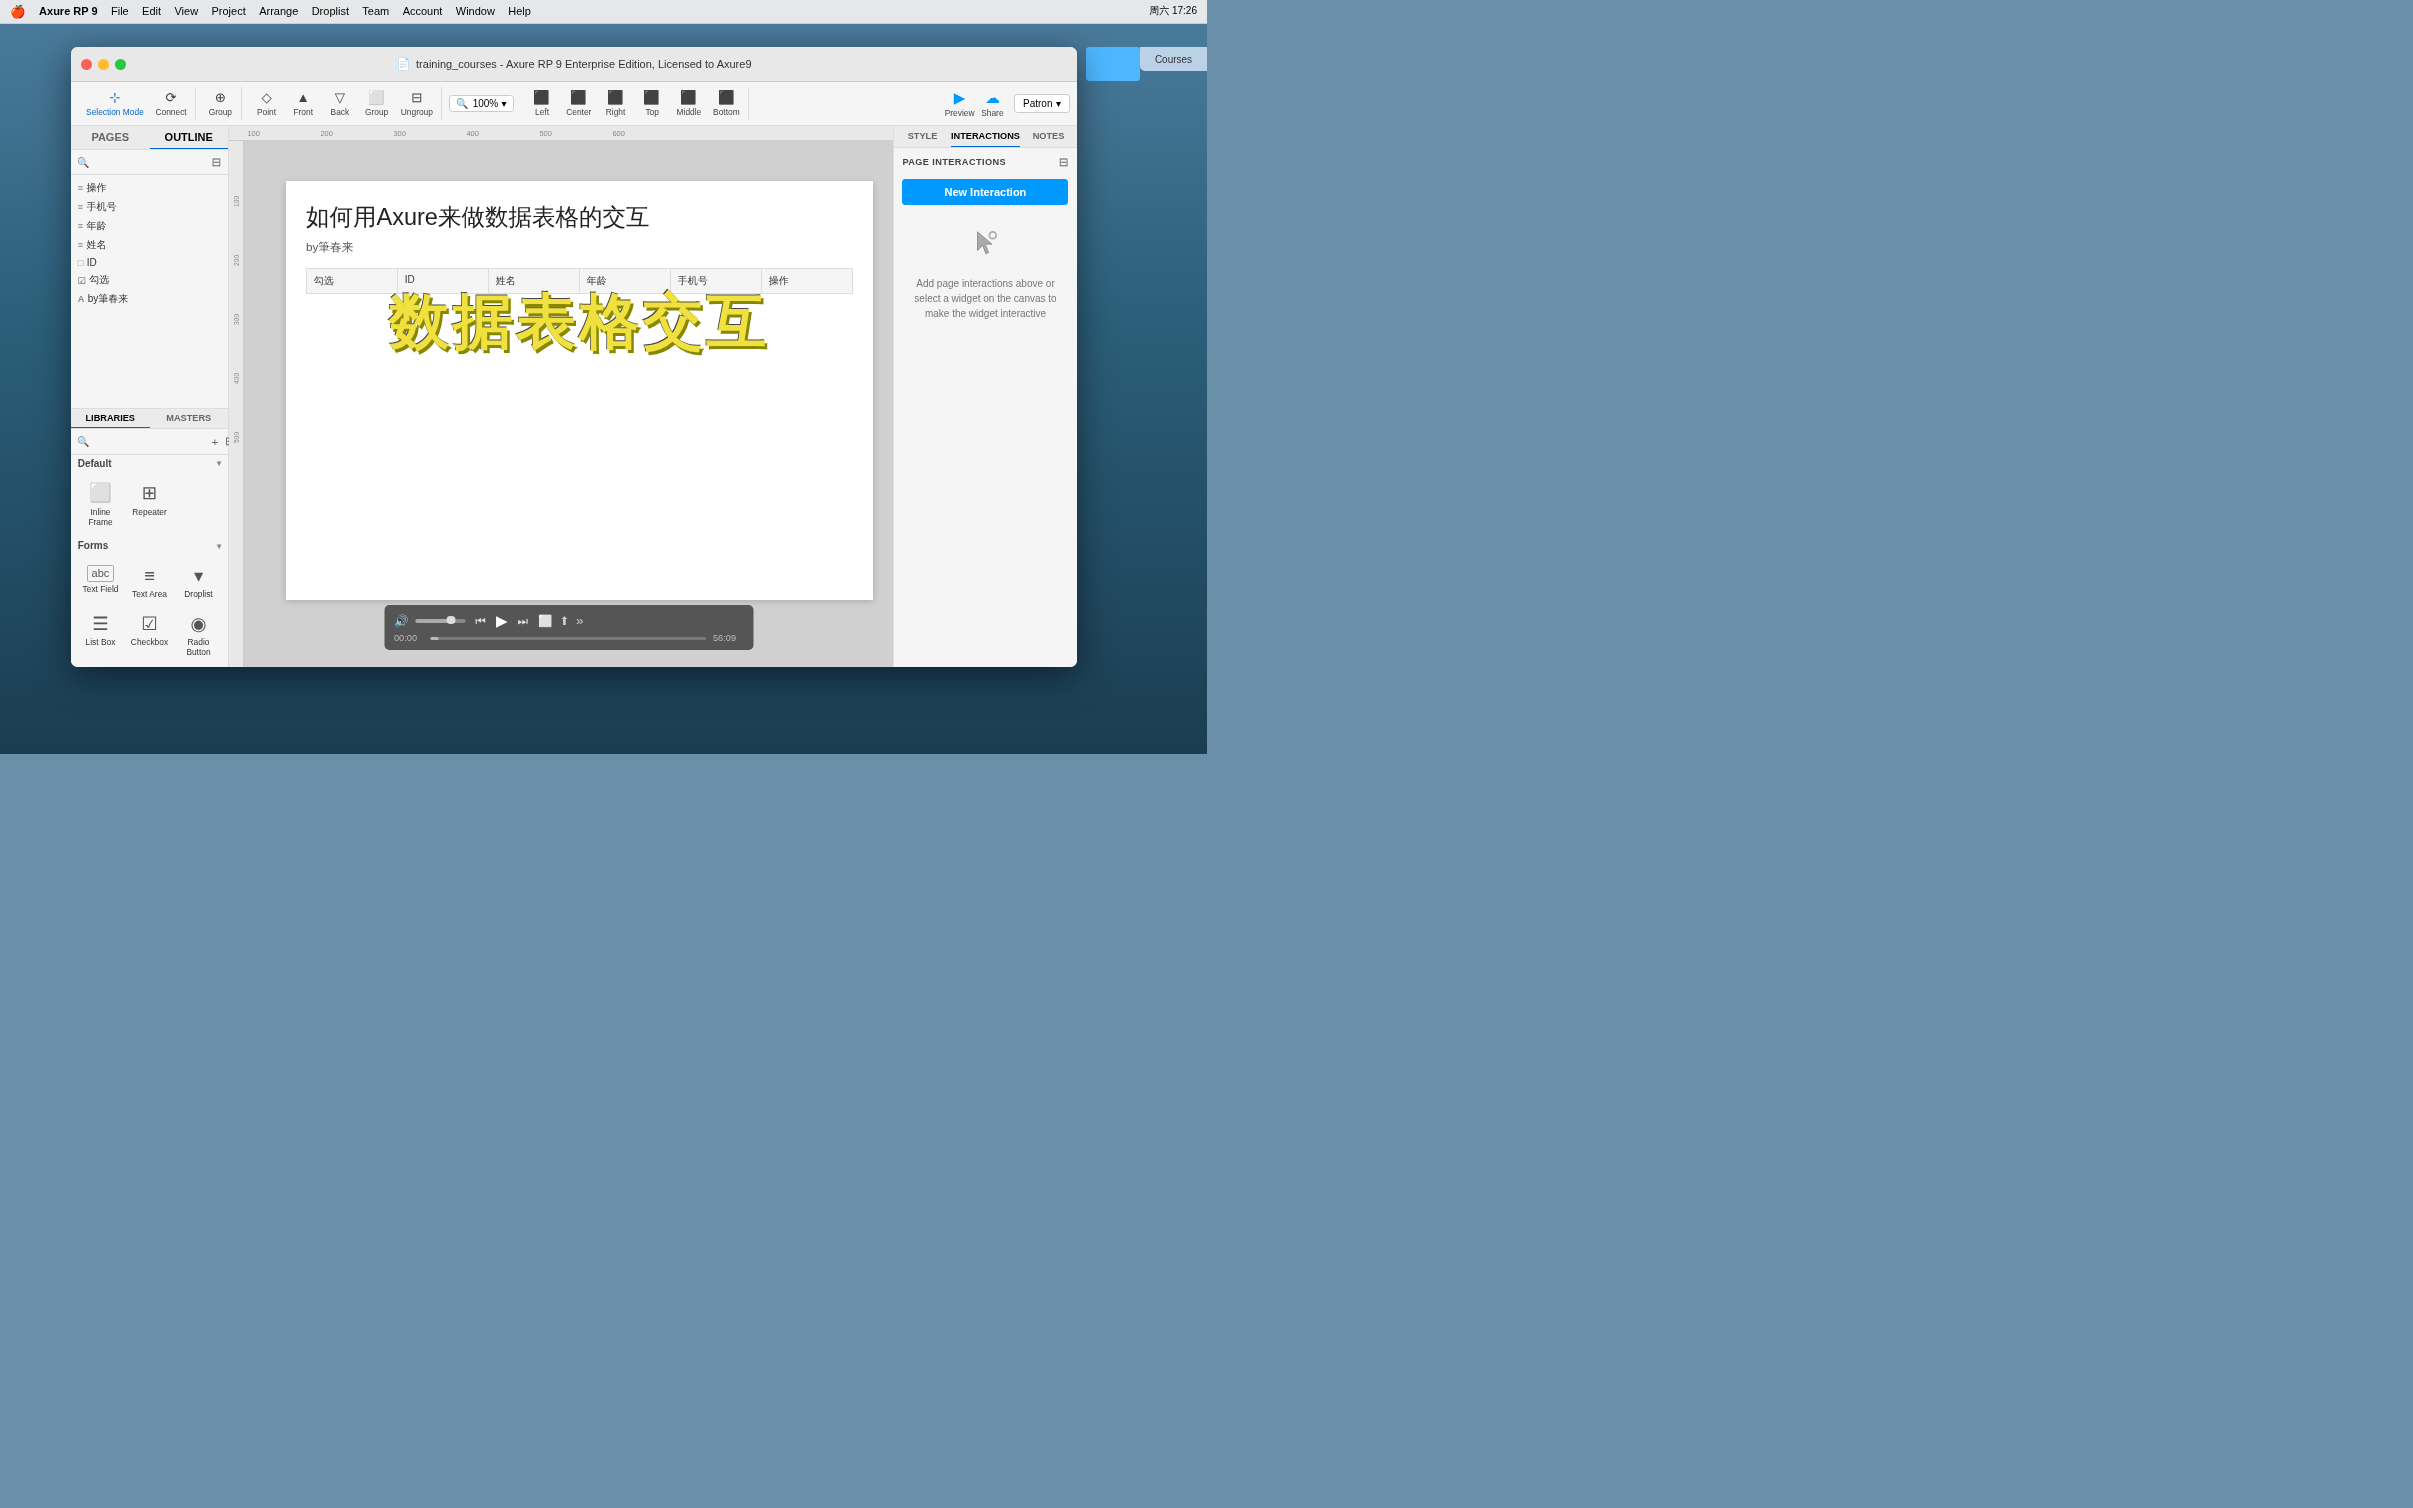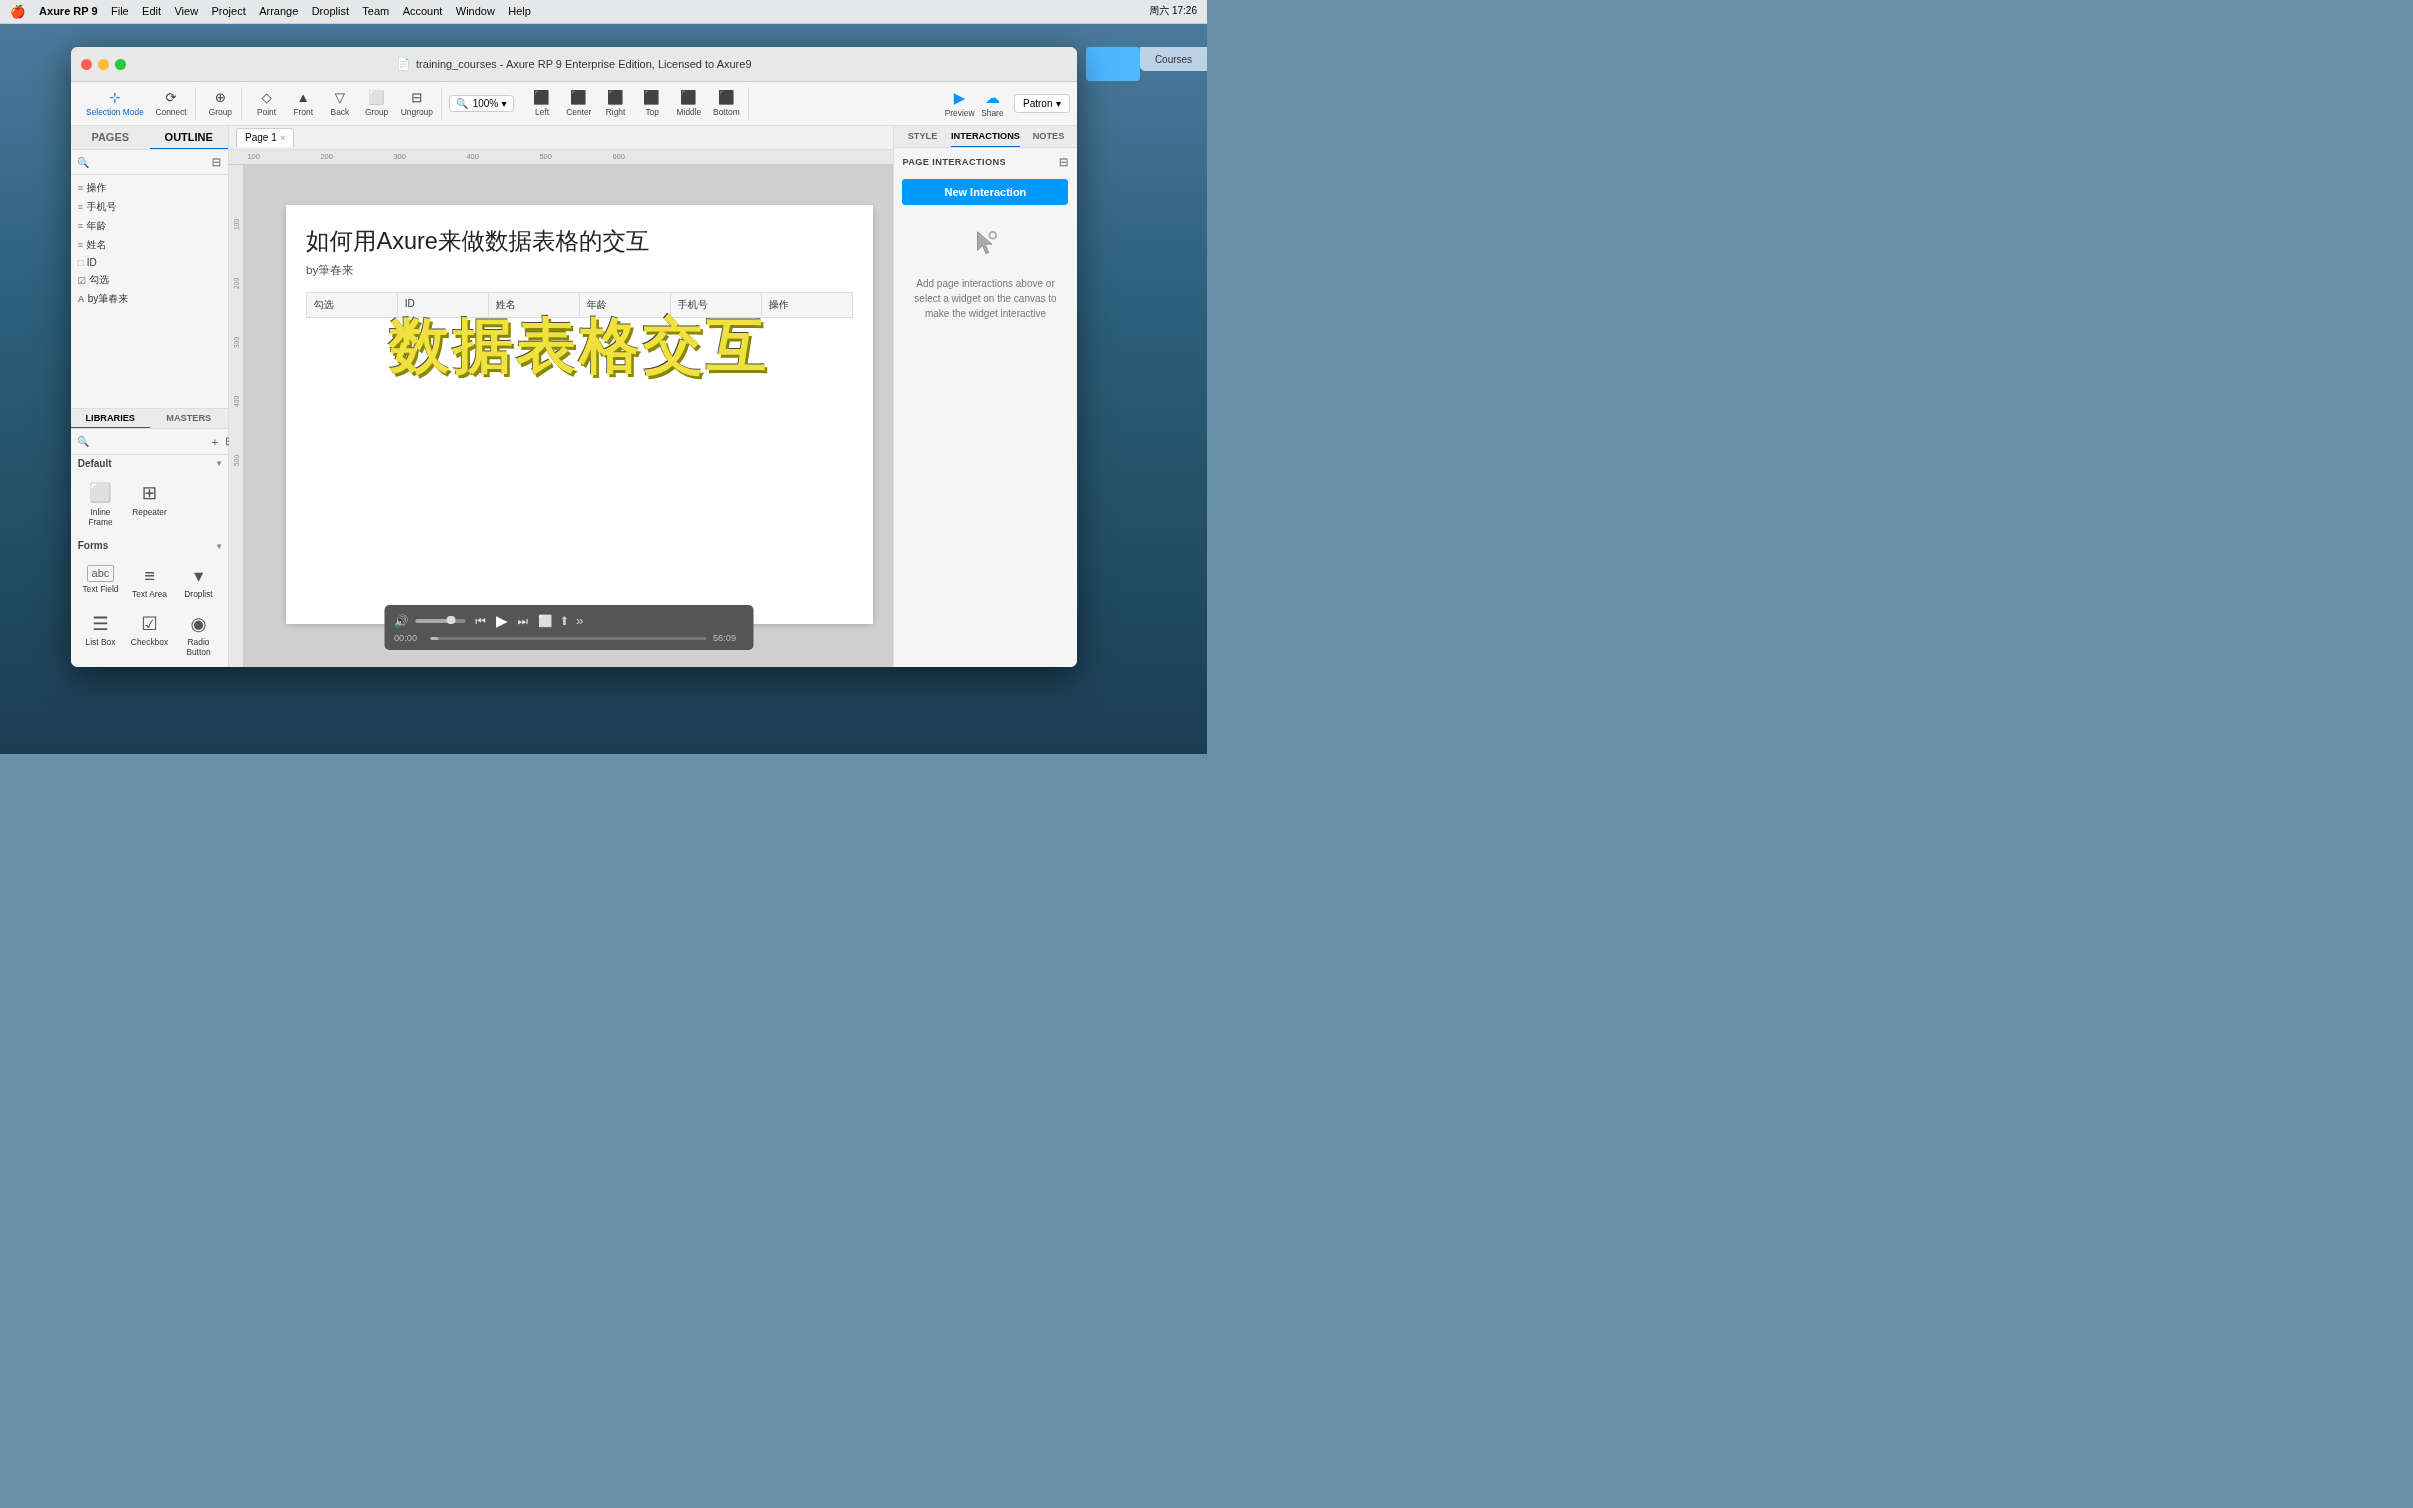--- a/index.html
+++ b/index.html
@@ -926,26 +926,20 @@
           <div class="lib-item">
             <span class="li-icon">◉</span>
             <span class="li-label">Radio Button</span>
           </div>
         </div>
       </div>
     </div>
 
     <div class="canvas-area">
 
-      <div class="canvas-tabs">
-        <div class="canvas-tab">
-          <span>Page 1</span>
-          <span class="close-tab">×</span>
-        </div>
-      </div>
 
       <div class="canvas-ruler-h">
         <div class="ruler-marks">
           <div class="ruler-mark">100</div>
           <div class="ruler-mark">200</div>
           <div class="ruler-mark">300</div>
           <div class="ruler-mark">400</div>
           <div class="ruler-mark">500</div>
           <div class="ruler-mark">600</div>
         </div>

